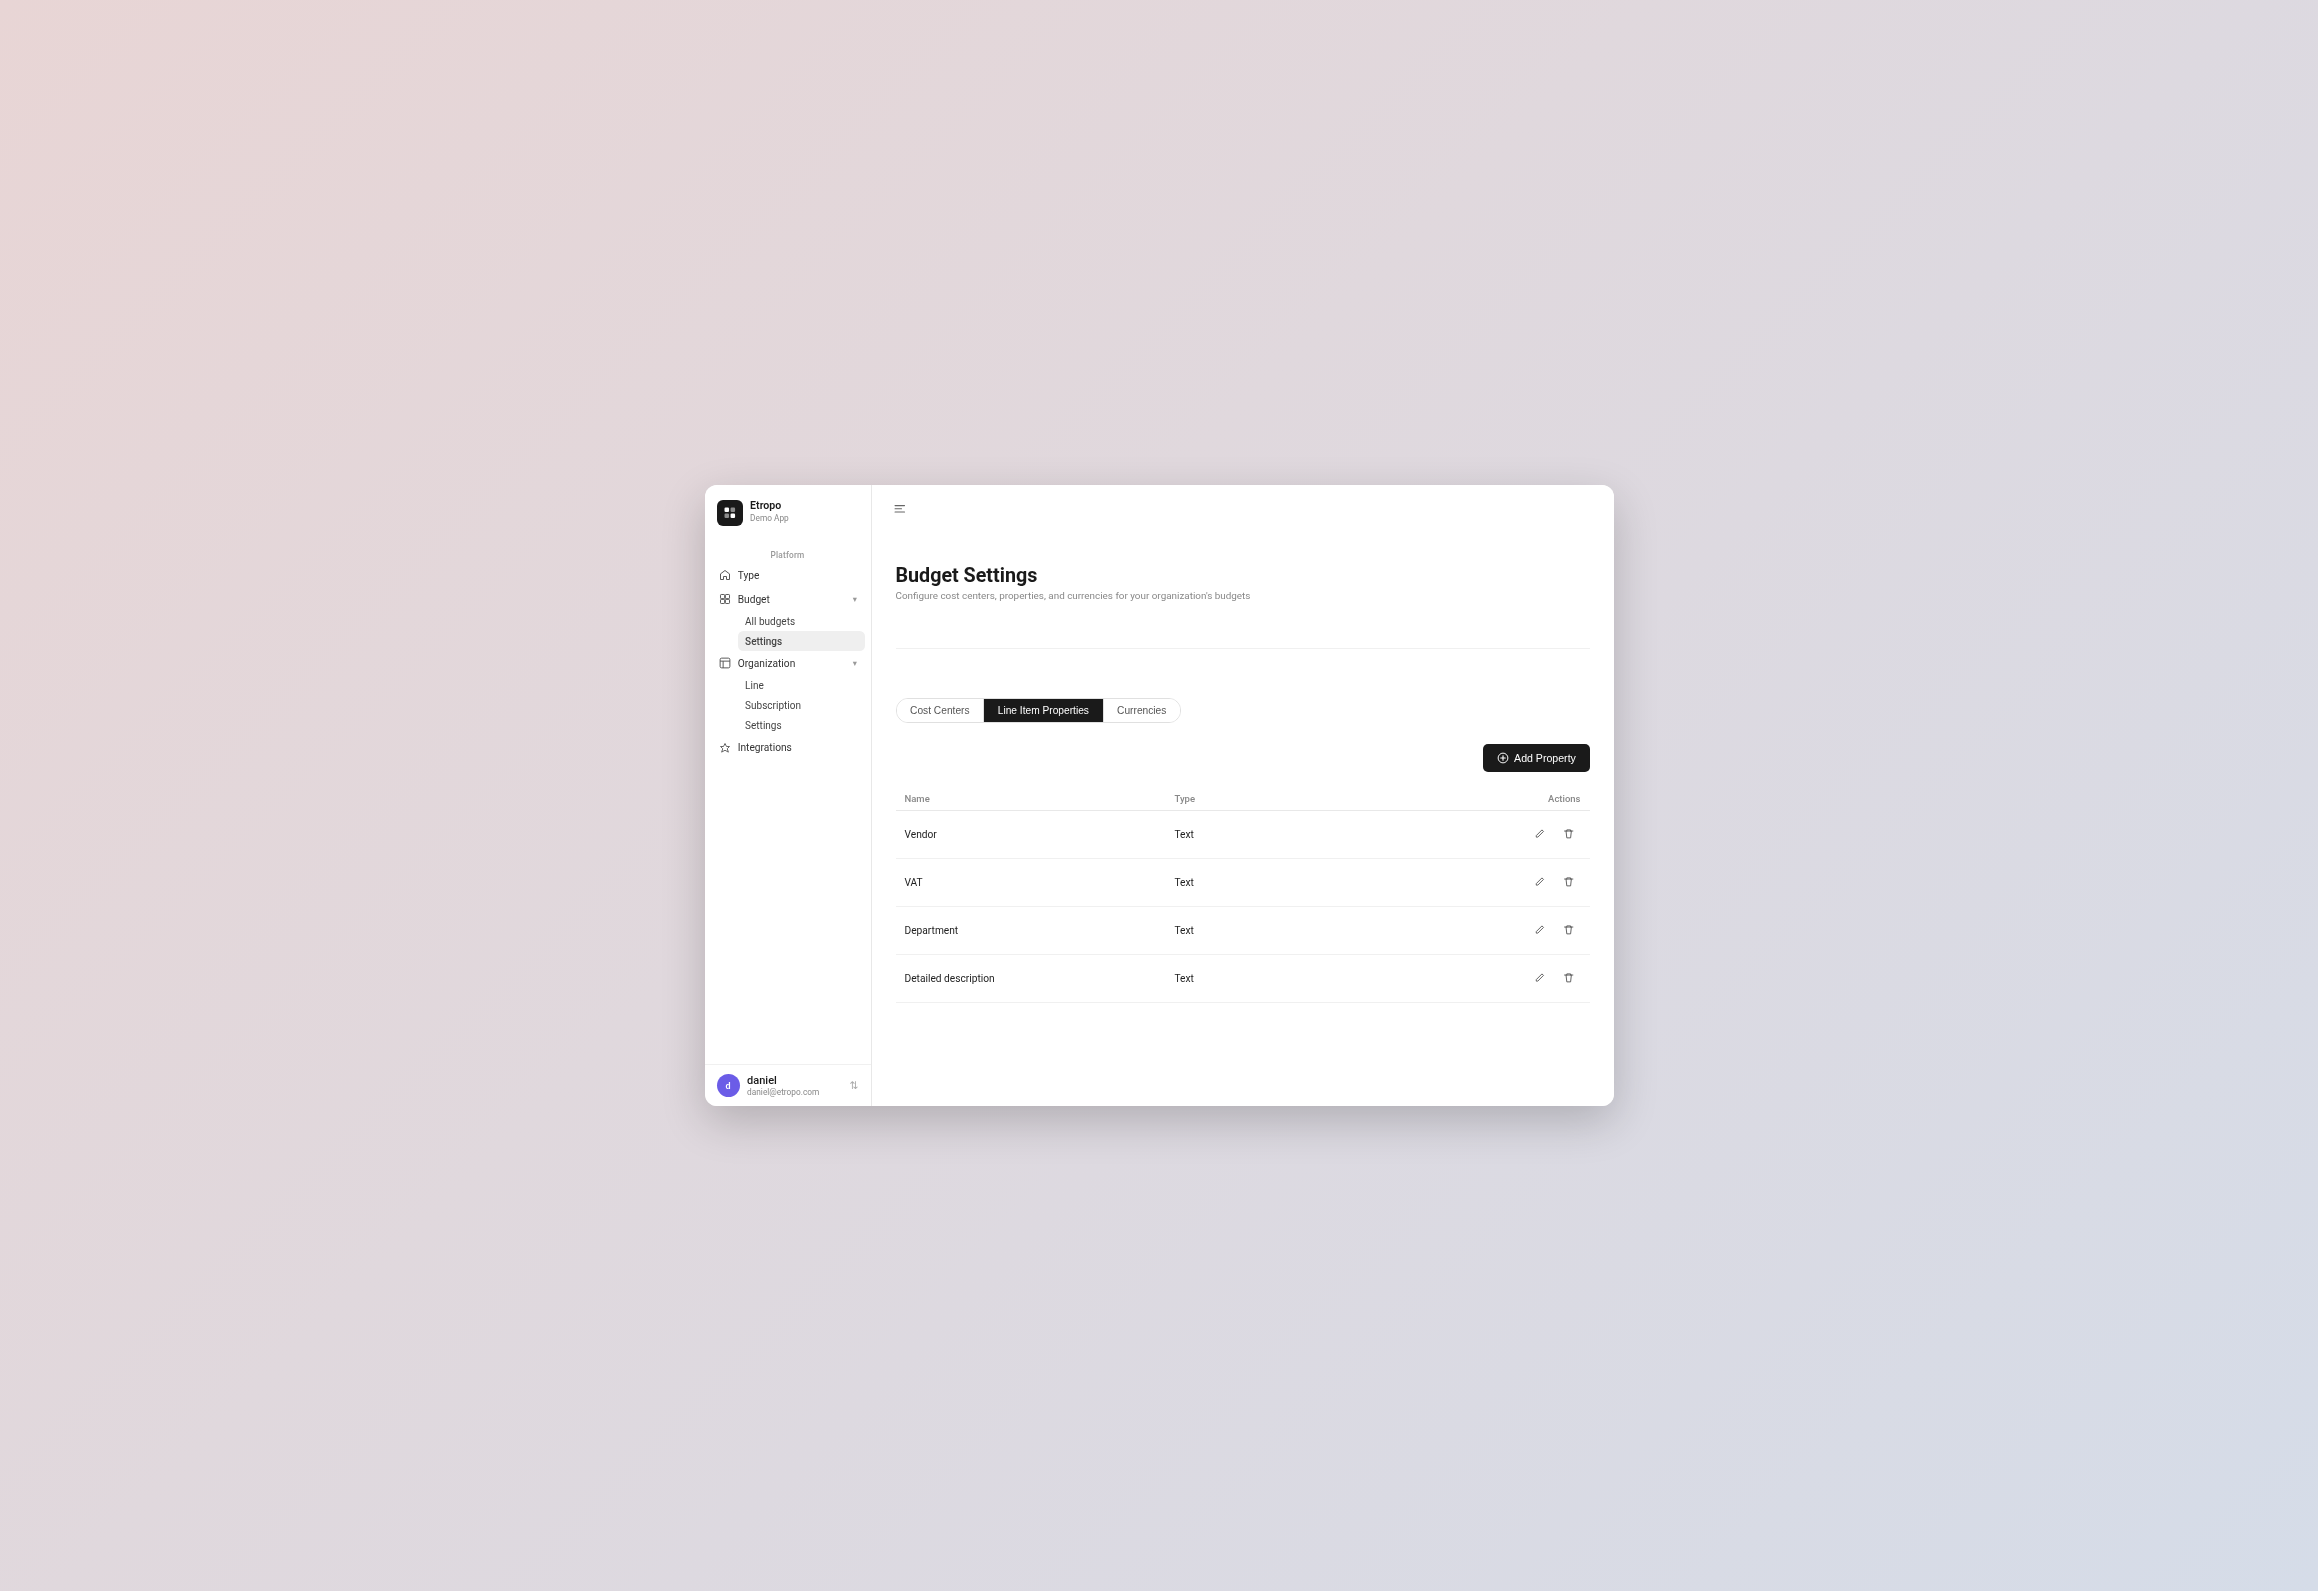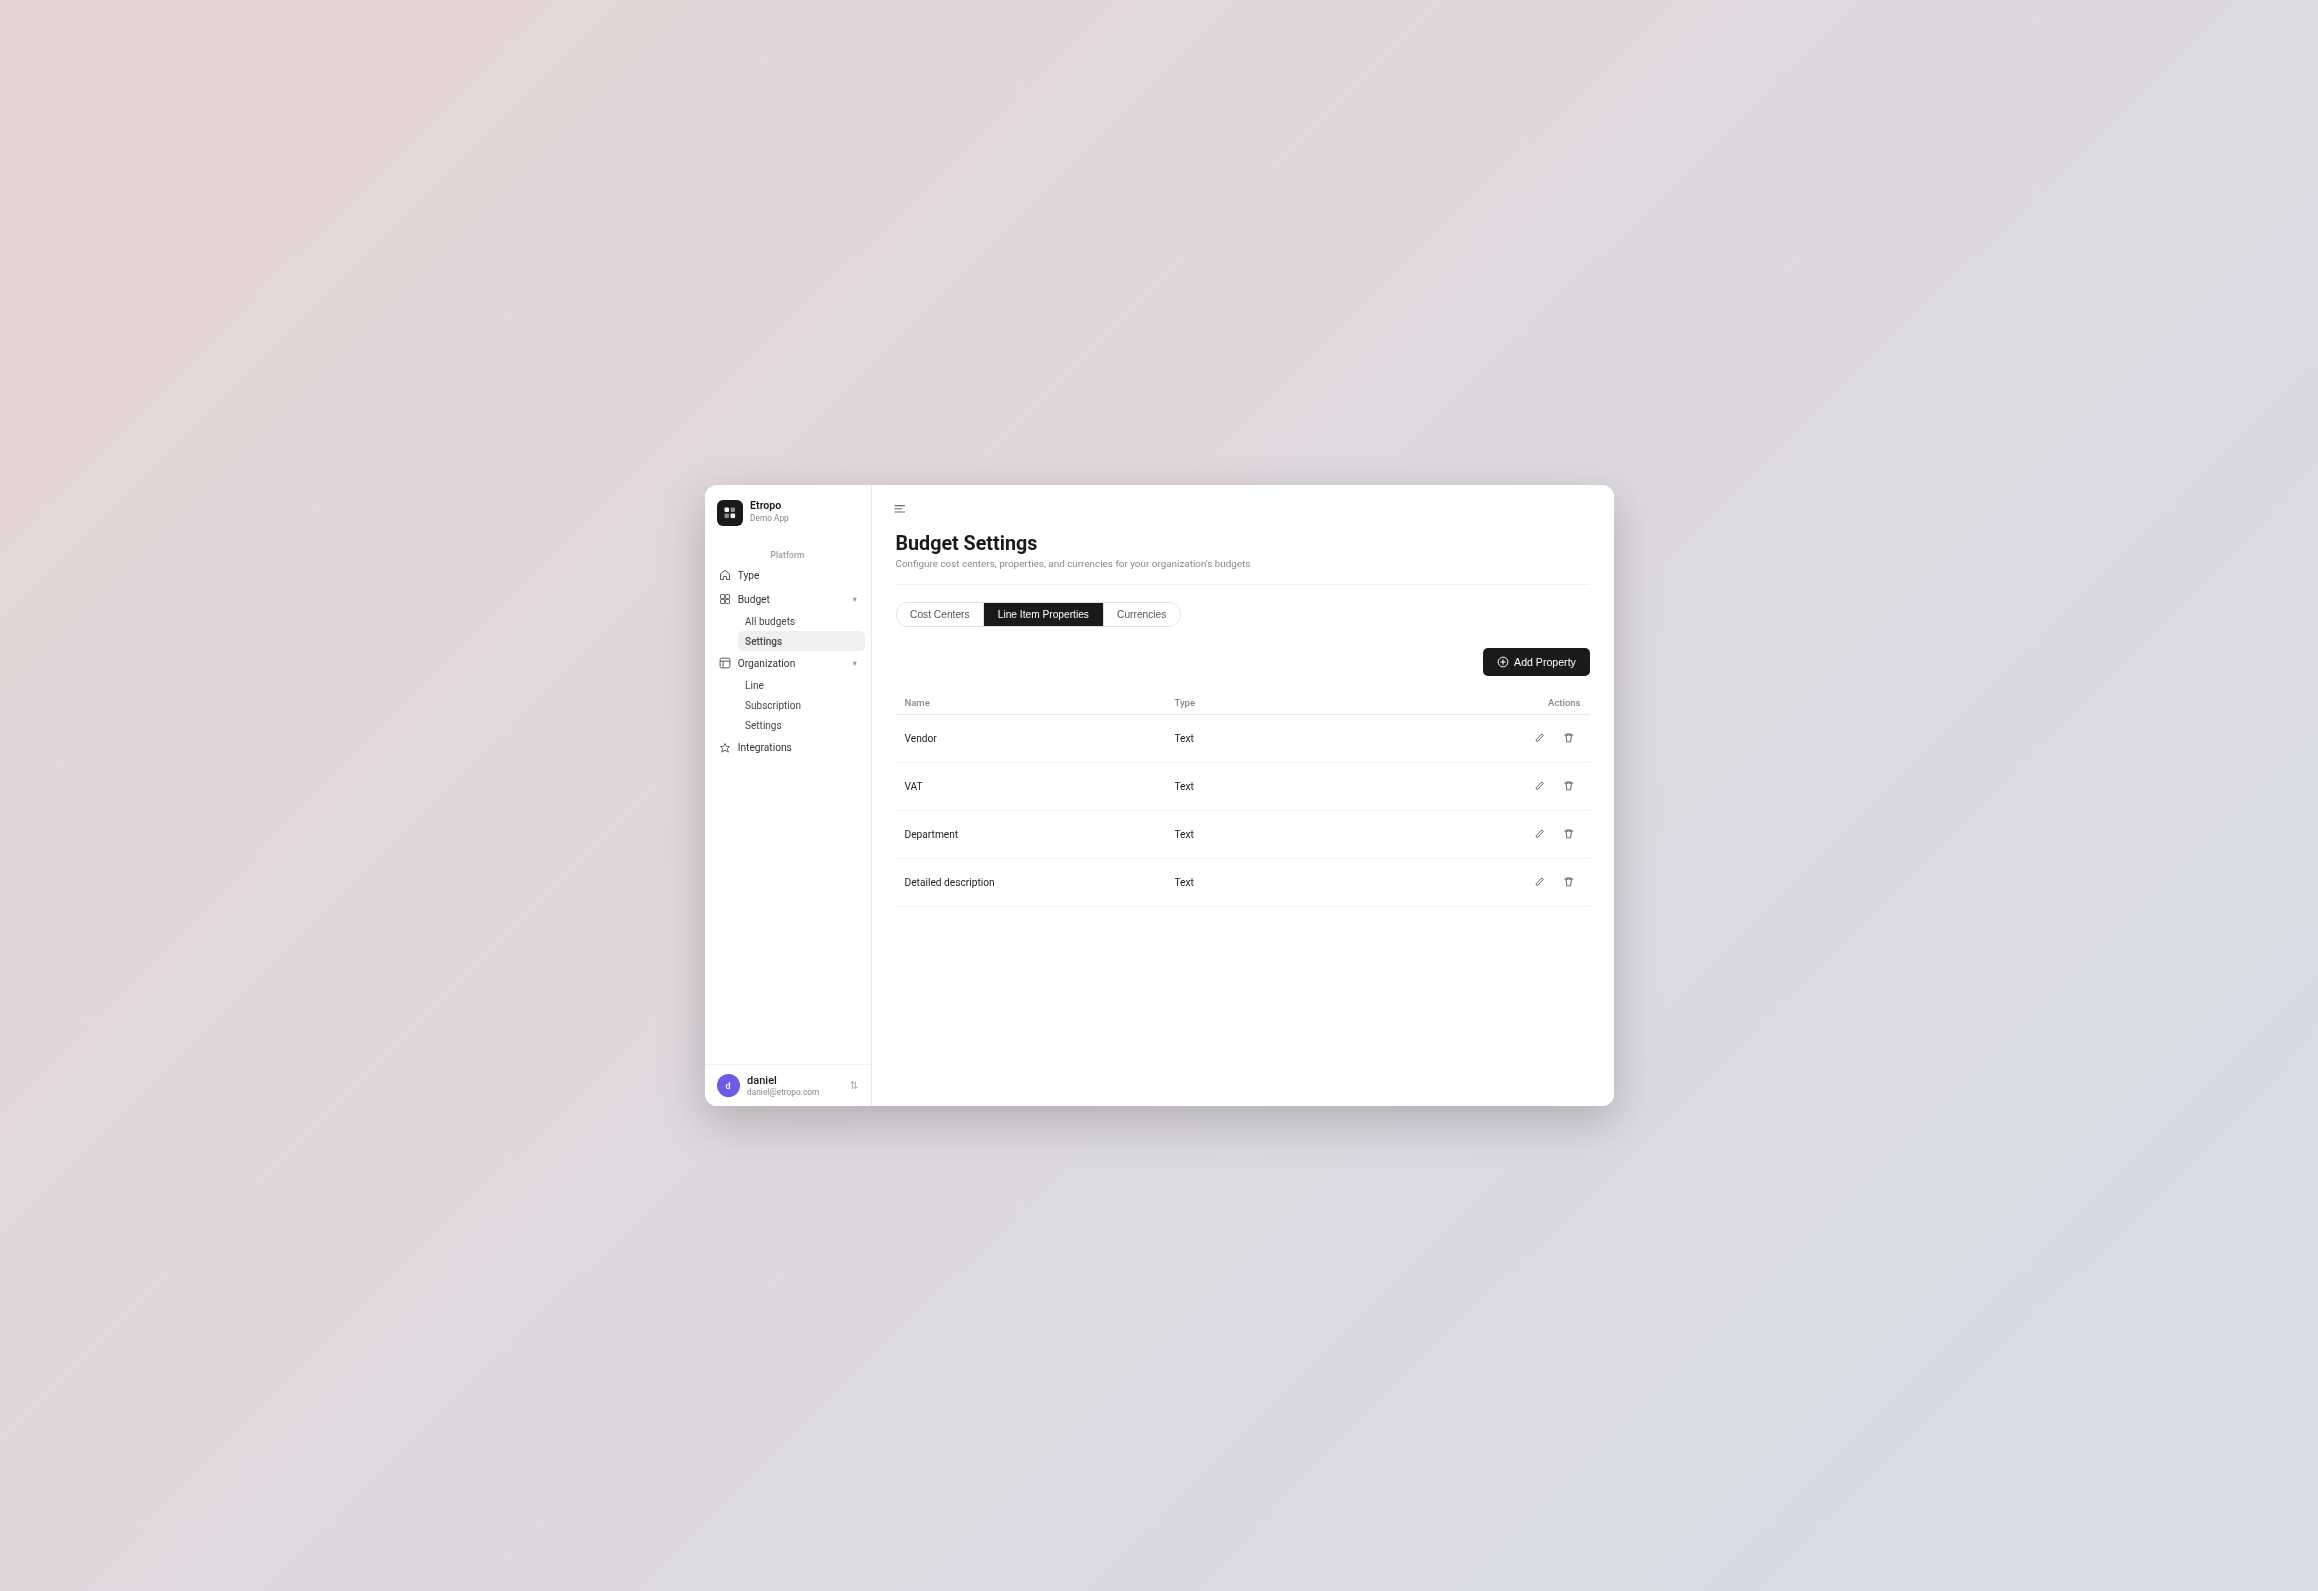--- a/index.html
+++ b/index.html
@@ -148,20 +148,21 @@
       color: #aaa;
       font-size: 10.6px;
       cursor: pointer;
     }
     
     .main-content {
       flex: 1;
       background: #ffffff;
       display: flex;
       flex-direction: column;
+      gap: 32px;
     }
     .topbar {
       padding: 13.6px 18px 0;
       display: flex;
       align-items: center;
       gap: 7.6px;
     }
     .sidebar-toggle {
       width: 21px;
       height: 21px;

